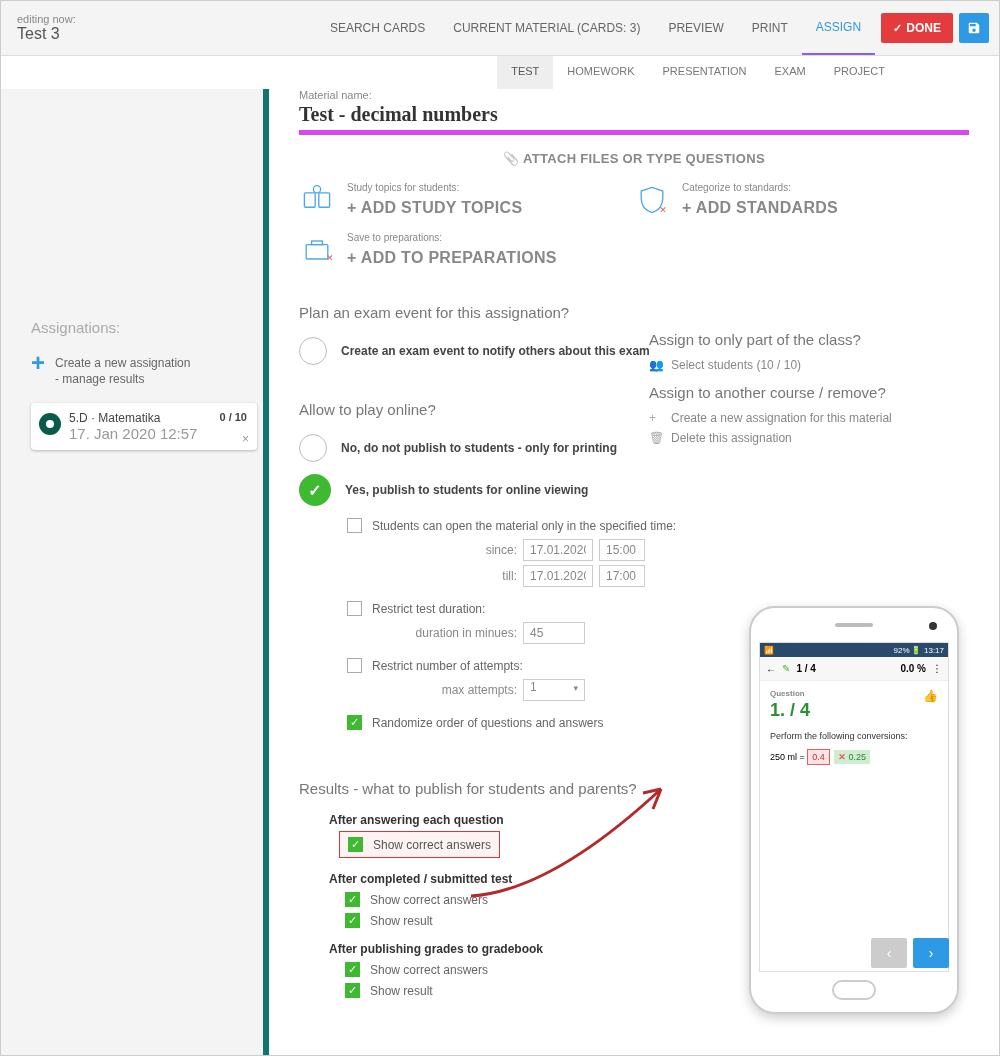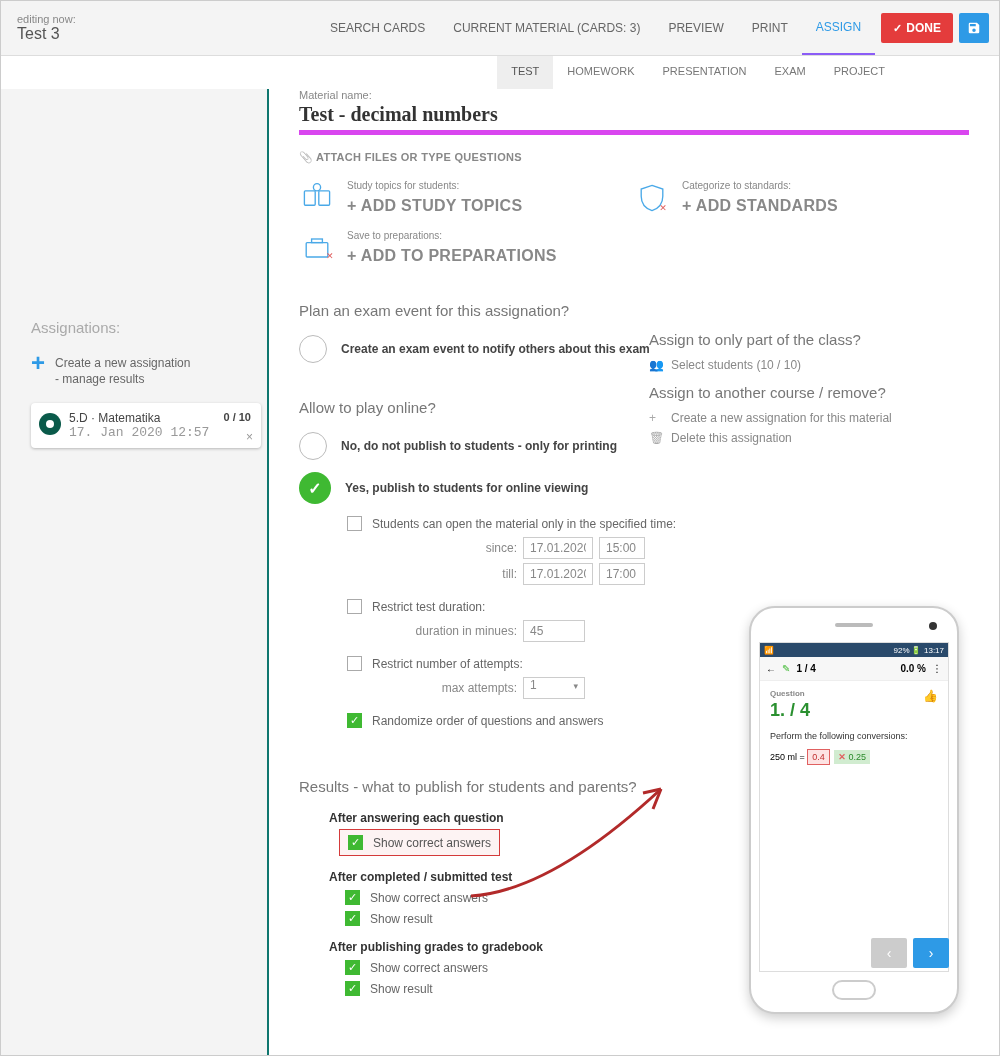--- a/index.html
+++ b/index.html
@@ -16,44 +16,44 @@
   
   .done-btn { background: #e43c3c; color: #fff; border: none; height: 30px; padding: 0 12px; font-weight: bold; font-size: 12px; margin: 0 6px; border-radius: 2px; cursor:pointer; display:flex; align-items:center; gap:4px;}
   .save-btn { background: #2e9ae6; color: #fff; border: none; width: 30px; height: 30px; margin: 0 10px 0 0; border-radius: 2px; cursor:pointer; display:flex; align-items:center; justify-content:center;}
   
   .subtabs { height: 33px; background: #fff; display: flex; justify-content: flex-end; padding-right: 100px; border-bottom: none;}
   .subtab { font-size: 11px; color: #777; padding: 9px 14px; cursor:pointer; }
   .subtab.active { background: #eee; color: #555;}
   
   .main-row { display: flex; height: calc(100% - 88px);}
   
-  .sidebar { width: 268px; background: #f4f4f4; border-right: 2px solid #0f766e; padding-top: 230px;}
+  .sidebar { width: 268px; background: #f4f4f4; border-right: 6px solid #0f766e; padding-top: 230px;}
   .side-title { color: #aaa; font-size: 15px; padding: 0 0 10px 30px;}
   .side-create { display: flex; align-items: flex-start; padding: 10px 30px; gap: 10px; cursor:pointer;}
   .side-plus { color: #2e9ae6; font-size: 24px; font-weight: bold; line-height: 14px; }
   .side-create-text { font-size: 12px; color: #666; line-height: 1.3; }
   
   .assign-card { background: #fff; margin: 6px 6px 0 30px; border-radius: 4px; padding: 8px 10px 8px 8px; box-shadow: 0 1px 3px rgba(0,0,0,0.25); display:flex; align-items:flex-start; gap:8px; position:relative;}
   .assign-avatar { width: 22px; height: 22px; border-radius: 50%; background: #0a5a4a; flex-shrink:0; margin-top:2px; display:flex; align-items:center; justify-content:center;}
   .assign-avatar::after { content:''; width:8px; height:8px; border-radius:50%; background:#fff;}
   .assign-main { flex:1; }
   .assign-name { font-size: 12px; font-weight: normal; color: #444;}
-  .assign-date { font-size: 13px; color: #999; font-family: Liberation Mono, monospace; }
+  .assign-date { font-size: 15px; color: #999; }
   .assign-count { font-size: 11px; font-weight: bold; color: #444; position:absolute; top:8px; right:10px;}
   .assign-close { position:absolute; bottom:4px; right:8px; color:#999; font-size:12px; cursor:pointer;}
   
   .content { flex: 1; padding: 0 30px 20px 30px; overflow: hidden; position:relative;}
   
   .matlabel { font-size: 11px; color: #888; margin-bottom: 2px;}
   .matinput-wrap { border-bottom: 5px solid #d946ef; position:relative; padding-bottom:4px;}
   .matinput { font-size: 20px; font-weight: bold; color: #333; border:none; outline:none; width:100%; font-family: Georgia, serif;}
   .resize-handle { position:absolute; right:0; bottom:0; width:10px; height:10px; }
   .resize-handle::after { content:''; position:absolute; right:2px; bottom:2px; width:6px; height:6px; border-right:1px solid #aaa; border-bottom:1px solid #aaa; transform:skew(-45deg, -45deg); opacity:0.6;}
   
-  .attach-row { font-size: 11px; color: #888; font-weight: bold; letter-spacing: 0.3px; padding: 16px 0; }
+  .attach-row { text-align:center; font-size: 13px; color: #888; font-weight: bold; letter-spacing: 0.3px; padding: 16px 0; }
   .attach-row::before { content:'📎 '; filter: grayscale(1); opacity:0.6;}
   
   .meta-row { display:flex; }
   .meta-col { flex:1; display:flex; gap:12px; align-items:flex-start;}
   .meta-icon { width:36px; height:36px; flex-shrink:0; }
   .meta-sub { font-size:10px; color:#888;}
   .meta-add { font-size:16px; color:#888; font-weight:bold; letter-spacing:0.3px; margin-top:6px; cursor:pointer;}
   .meta-add::before { content:'+ '; font-weight:bold;}
   
   .sec-title { font-size: 15px; color: #777; margin: 36px 0 16px 0;}

